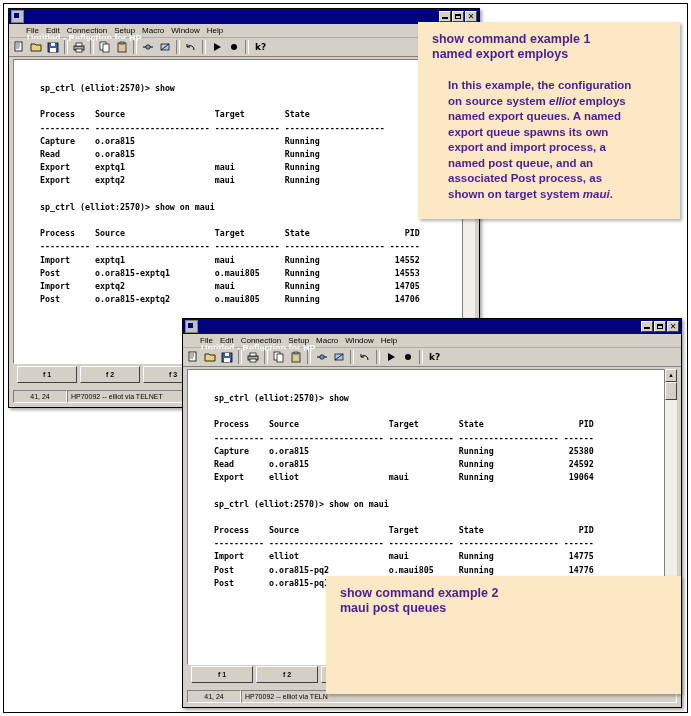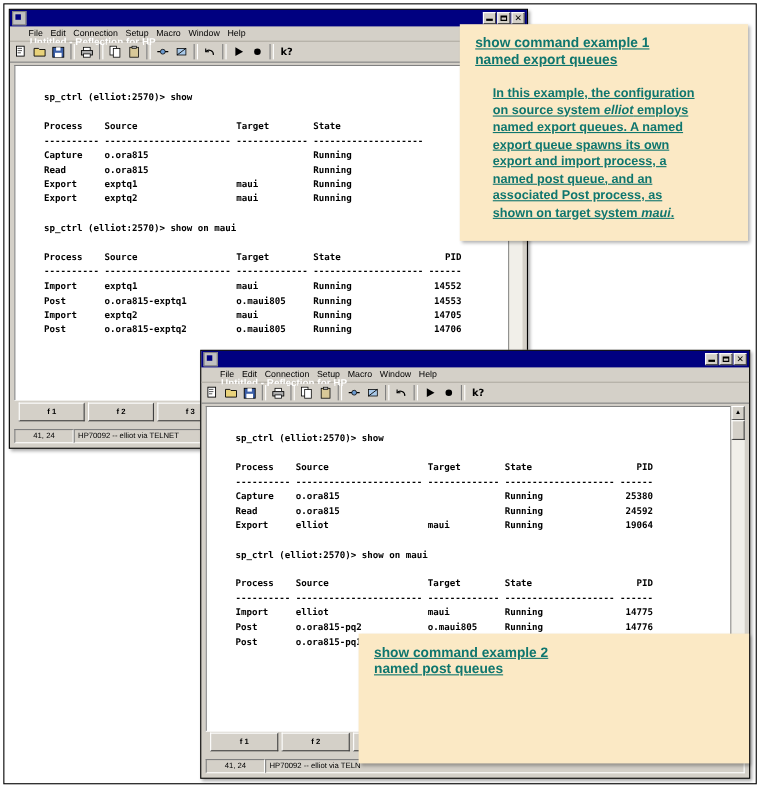--- a/index.html
+++ b/index.html
@@ -256,23 +256,22 @@
     white-space: nowrap;
     overflow: hidden;
   }
 
   
   .callout {
     position: absolute;
     background: #fbe9c5;
     box-sizing: border-box;
     padding: 10px 26px 12px 14px;
-    color: #0f766e;
+    color: #4c1d95;
     box-shadow: 2px 2px 3px rgba(0,0,0,0.3);
-    text-decoration: underline;
   }
   .callout .co-title {
     font-size: 12.5px;
     font-weight: bold;
     line-height: 15px;
     margin: 0 0 9px 0;
     font-family: "Liberation Sans", sans-serif;
   }
   .callout .co-body {
     font-size: 11.5px;
@@ -567,26 +566,26 @@
 
     <div class="statusbar" style="left:4px; bottom:4px; width:490px;">
       <div class="sb-cell" style="width:54px;">41, 24</div>
       <div class="sb-cell" style="flex:1 1 auto; justify-content:flex-start;">HP70092 -- elliot via TELN</div>
     </div>
   </div>
 
   <div class="callout" style="left:418px; top:22px; width:262px; height:197px;">
     <p class="co-title">
       <span>show command example 1</span><br>
-      <span>named export queues</span>
+      <span>named export employs</span>
     </p>
     <p class="co-body">
       In this example, the configuration on source system <i>elliot</i> employs named export queues. A named export queue spawns its own export and import process, a named post queue, and an associated Post process, as shown on target system <i>maui</i>.
     </p>
   </div>
 
   <div class="callout" style="left:326px; top:576px; width:355px; height:118px;">
     <p class="co-title">
       <span>show command example 2</span><br>
-      <span>named post queues</span>
+      <span>maui post queues</span>
     </p>
   </div>
 </div>
 
 </body></html>

